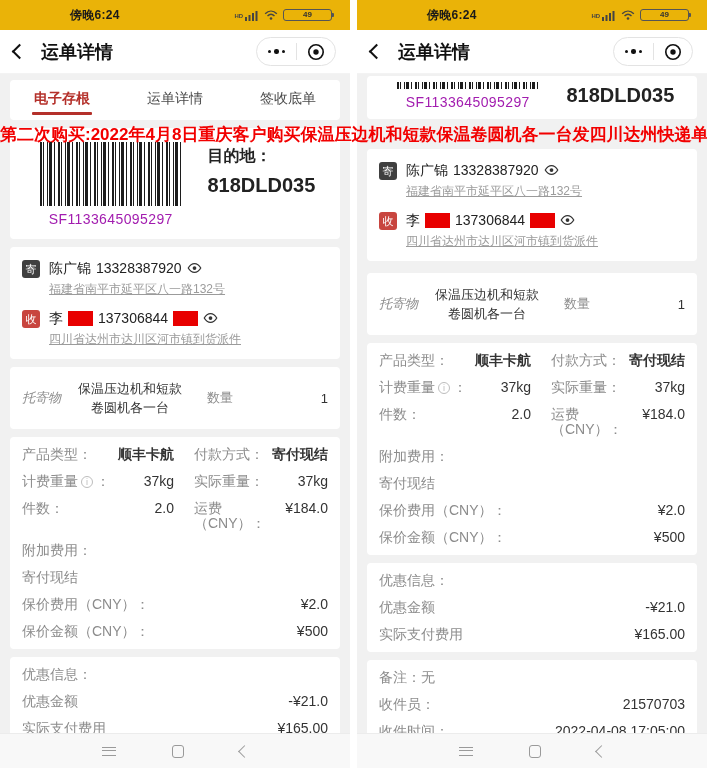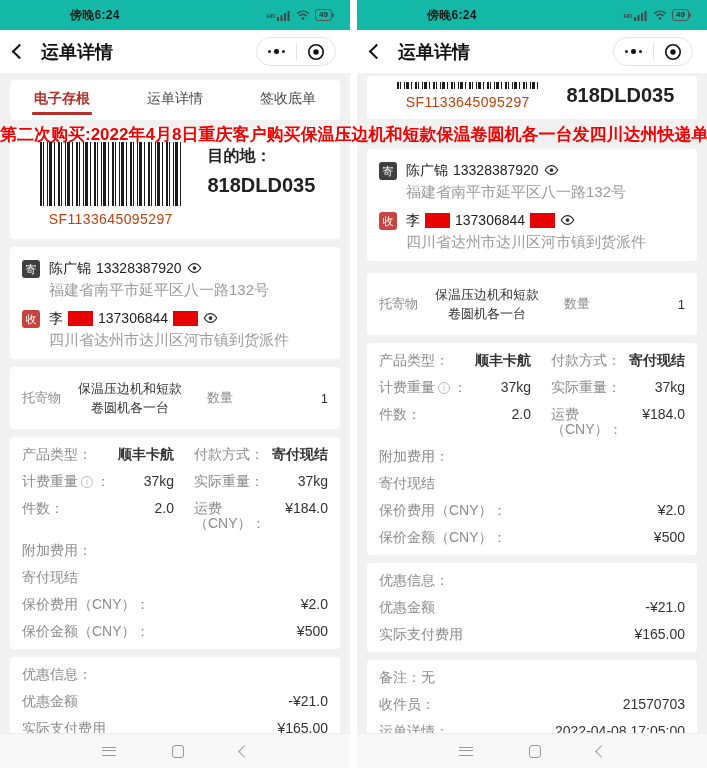--- a/index.html
+++ b/index.html
@@ -2,25 +2,25 @@
 <html><head>
 <meta charset="utf-8">
 <style>
   * { margin:0; padding:0; box-sizing:border-box; }
   html,body { width:707px; height:768px; }
   body { font-family:"Liberation Sans","DejaVu Sans",sans-serif; background:#ffffff; }
   .canvas { position:relative; width:707px; height:768px; display:flex; gap:7px; background:#fff; overflow:hidden; }
   .phone { width:350px; height:768px; background:#f1f1f1; display:flex; flex-direction:column; overflow:hidden; }
 
   
-  .statusbar { height:30px; background:#14b8a6; display:flex; align-items:center; padding:0 18px; font-size:12px; font-weight:700; color:#1a1a1a; flex:0 0 auto; }
+  .statusbar { height:30px; background:#eab308; display:flex; align-items:center; padding:0 18px; font-size:12px; font-weight:700; color:#1a1a1a; flex:0 0 auto; }
   .sb-time { margin-left:52px; letter-spacing:0.3px; }
   .sb-icons { margin-left:auto; display:flex; align-items:center; gap:5px; }
   .sb-net { font-size:6px; font-weight:700; color:#444; align-self:flex-start; margin-top:4px; margin-right:-3px; }
-  .battery { border:1px solid #555; border-radius:3px; font-size:8px; font-weight:700; color:#333; padding:0 3px; line-height:10px; position:relative; }
+  .battery { border:1px solid #555; border-radius:3px; font-size:8px; font-weight:700; color:#333; padding:0 19px; line-height:10px; position:relative; }
   .battery::after { content:""; position:absolute; right:-3px; top:3px; width:2px; height:4px; background:#555; border-radius:0 1px 1px 0; }
 
   
   .navbar { height:44px; background:#fff; display:flex; align-items:center; padding:0 14px; border-bottom:1px solid #f3f3f3; flex:0 0 auto; }
   .back-ch { width:11px; height:11px; border-left:2.5px solid #111; border-bottom:2.5px solid #111; transform:rotate(45deg); margin-right:16px; flex:0 0 auto; cursor:pointer; }
   .nav-title { font-size:18px; font-weight:700; color:#111; }
   .capsule { margin-left:auto; display:flex; align-items:center; border:1px solid #e3e3e3; border-radius:15px; height:29px; width:80px; background:#fff; }
   .cap-half { flex:1; display:flex; align-items:center; justify-content:center; height:100%; cursor:pointer; }
   .cap-div { width:1px; height:17px; background:#e3e3e3; }
   .dots { display:flex; gap:3px; align-items:center; }
@@ -34,45 +34,45 @@
   
   .tabs-card { margin-top:6px; height:40px; display:flex; align-items:center; justify-content:space-between; padding:0 24px; }
   .tab { font-size:14px; color:#4a4a4a; position:relative; cursor:pointer; padding:10px 0 12px; }
   .tab.active { color:#b4302a; font-weight:700; }
   .tab.active::after { content:""; position:absolute; left:-2px; right:-2px; bottom:5px; height:3px; background:#b4302a; border-radius:1px; }
 
   
   .barcode-card { display:flex; padding:14px 12px 12px; }
   .bc-left { flex:0 0 58%; display:flex; flex-direction:column; align-items:center; }
   .barcode { width:142px; height:64px; background:repeating-linear-gradient(90deg,#1c1c1c 0 2px,#fff 2px 3px,#1c1c1c 3px 4px,#fff 4px 7px,#1c1c1c 7px 8px,#fff 8px 9px,#1c1c1c 9px 12px,#fff 12px 14px,#1c1c1c 14px 15px,#fff 15px 18px); }
-  .bc-num { font-size:14px; color:#c2410c; margin-top:5px; letter-spacing:0.4px; }
+  .bc-num { font-size:14px; color:#a21caf; margin-top:5px; letter-spacing:0.4px; }
   .dest { padding-left:8px; padding-top:4px; }
   .dest-label { font-size:16px; font-weight:700; color:#222; }
   .dest-code { font-size:20px; font-weight:700; color:#222; margin-top:7px; }
   
   .barcode-mini { display:flex; padding:6px 12px 9px; margin-top:2px; }
   .bc-sliver { width:142px; height:7px; background:repeating-linear-gradient(90deg,#1c1c1c 0 2px,#fff 2px 3px,#1c1c1c 3px 4px,#fff 4px 7px,#1c1c1c 7px 8px,#fff 8px 9px,#1c1c1c 9px 12px,#fff 12px 14px,#1c1c1c 14px 15px,#fff 15px 18px); }
   .dest-code-mini { flex:1; padding-left:10px; font-size:20px; font-weight:700; color:#222; margin-top:2px; }
   .gap-under-mini { margin-top:30px !important; }
 
   
   .contacts-card { padding:6px 12px; }
   .contact { display:flex; gap:9px; padding:5px 0; align-items:flex-start; }
   .badge { width:18px; height:18px; border-radius:3px; color:#fff; font-size:11px; display:flex; align-items:center; justify-content:center; margin-top:2px; flex:0 0 auto; }
   .badge.send { background:#3f3f3f; }
   .badge.recv { background:#c8453f; }
   .c-name { font-size:14px; color:#222; display:flex; align-items:center; gap:5px; line-height:20px; }
-  .c-addr { font-size:15px; color:#9b9b9b; margin-top:3px; line-height:17px; }
+  .c-addr { font-size:12px; color:#9b9b9b; margin-top:3px; line-height:17px;text-decoration:underline; }
   .redact { display:inline-block; width:25px; height:15px; background:#e80000; }
   .eye { display:inline-flex; cursor:pointer; }
 
   
   .cargo-card { padding:4px 12px; }
   .cargo-row { display:flex; align-items:center; padding:8px 0; font-size:13px; }
-  .cargo-label { color:#8c8c8c; flex:0 0 auto; }
+  .cargo-label { color:#8c8c8c; flex:0 0 auto;font-style:italic; }
   .cargo-name { width:122px; text-align:center; color:#333; font-weight:400; line-height:19px; margin-left:8px; }
   .qty-label { color:#8c8c8c; margin-left:16px; }
   .qty-val { margin-left:auto; color:#333; }
 
   
   .kvcard { padding:4px 12px; }
   .kv { display:flex; align-items:flex-start; padding:6px 0; font-size:14px; line-height:15px; }
   .lab { color:#8c8c8c; display:inline-flex; align-items:center; gap:2px; }
   .val { color:#333; }
   .b { font-weight:700; }
@@ -424,21 +424,21 @@
       <div class="card kvcard">
         <div class="kv kv-inline">
           <span class="lab">备注：</span>
           <span class="lab val-remark">无</span>
         </div>
         <div class="kv kv-right">
           <span class="lab">收件员：</span>
           <span class="val">21570703</span>
         </div>
         <div class="kv kv-right">
-          <span class="lab">运单详情：</span>
+          <span class="lab">收件时间：</span>
           <span class="val">2022-04-08 17:05:00</span>
         </div>
       </div>
     </div>
 
     <div class="sysnav">
       <span class="ic-menu"></span>
       <span class="ic-square"></span>
       <span class="ic-back"></span>
     </div>

